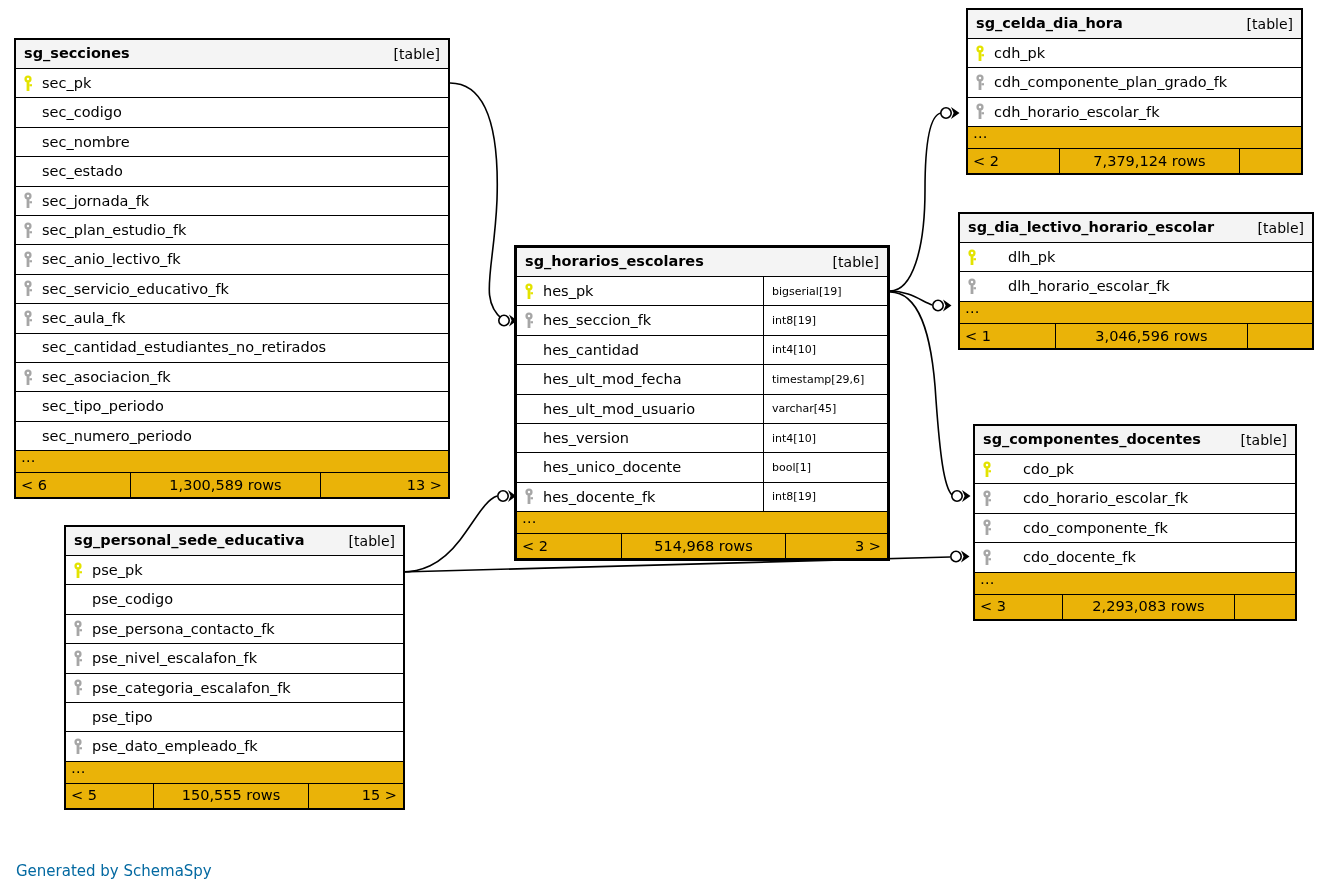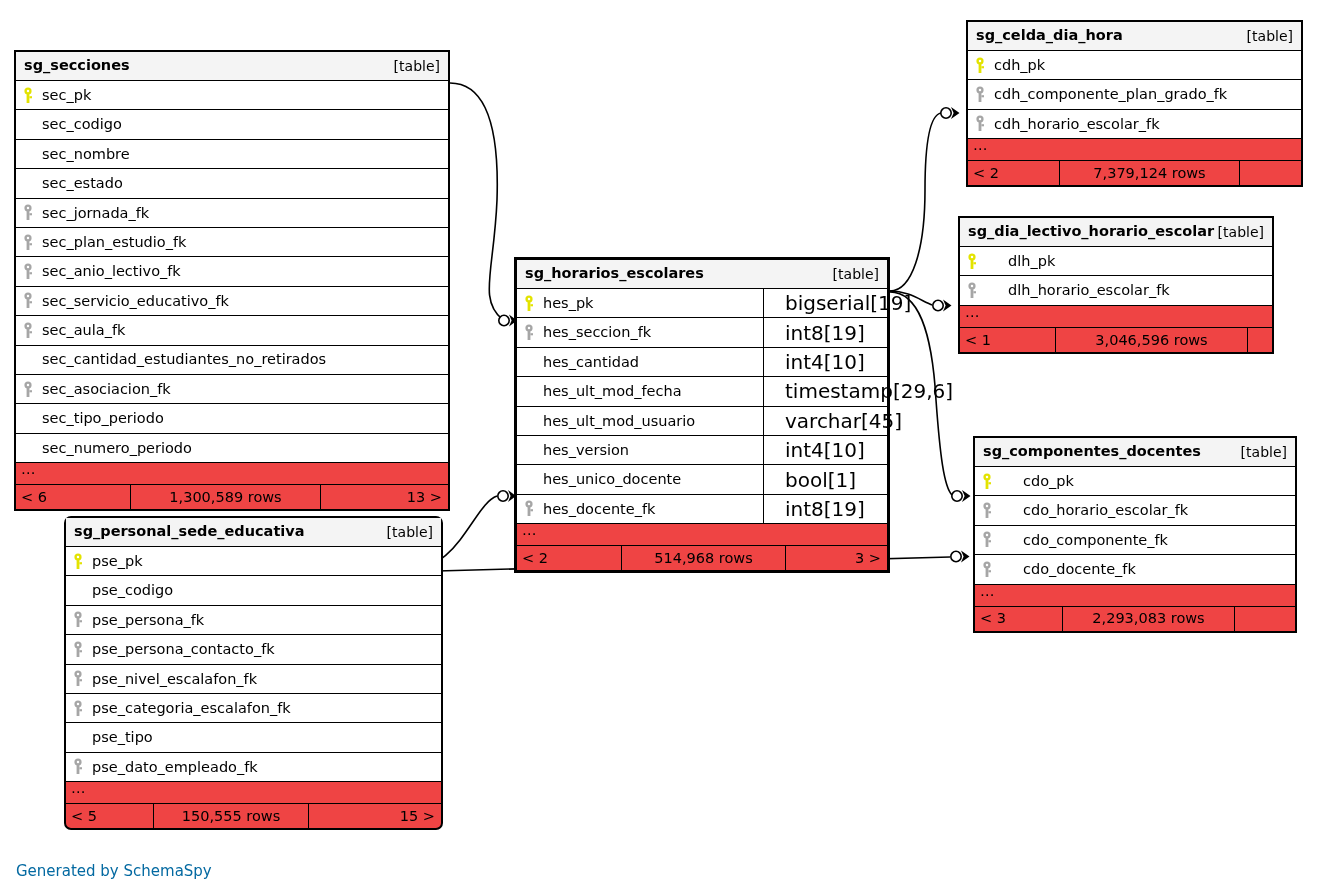--- a/index.html
+++ b/index.html
@@ -10,26 +10,25 @@
     color:#000;
   }
   #canvas{position:absolute;left:0;top:0;width:1329px;height:893px;}
 
   
   #edges{position:absolute;left:0;top:0;width:1329px;height:893px;pointer-events:none;}
 
   
   .tbl{
     position:absolute;
-    background:#ef4444;
+    background:#eab308;
     border:2.5px solid #000;
     box-sizing:border-box;
     font-size:14.5px;
     line-height:1;
-    margin-top:12px;
   }
   .tbl.center{border-width:3px;}
 
   .thead{
     display:flex;align-items:center;justify-content:space-between;
     background:#f4f4f4;
     border-bottom:1.5px solid #000;
     padding:5px 8px 6px 8px;
     box-sizing:border-box;
     height:29px;
@@ -46,26 +45,26 @@
   }
   .row:last-of-type{border-bottom:none;}
   .rowname{
     flex:1 1 auto;display:flex;align-items:center;
     padding-left:7px;min-width:0;height:100%;
     box-sizing:border-box;
   }
   .rowtype{
     flex:0 0 auto;
     border-left:1.5px solid #000;
-    padding-left:21px;
+    padding-left:8px;
     height:100%;
     display:flex;align-items:center;
     box-sizing:border-box;
     white-space:nowrap;
-    font-size:20px;
+    font-size:11px;
   }
   .collabel{white-space:nowrap;font-size:14.5px;}
   .indent .collabel{padding-left:22px;}
 
   
   .keyicon{
     flex:0 0 auto;width:16px;height:17px;margin-right:3px;
     display:inline-block;position:relative;
   }
   .keyicon.blank{visibility:hidden;}
@@ -497,21 +496,21 @@
             <span class="collabel">cdh_horario_escolar_fk</span>
           </div>
         </div>
         <div class="rowdots">…</div>
         <div class="tfoot">
           <div class="fcell f-left" style="width: 92px;">&lt; 2</div>
           <div class="fcell f-mid" style="width: 180px;">7,379,124 rows</div>
           <div class="fcell f-right" style="flex: 1 1 auto;"></div>
         </div>
       </div>
-      <div class="tbl" style="left: 958px; top: 204px; width: 316px;">
+      <div class="tbl" style="left: 958px; top: 212px; width: 356px;">
         <div class="thead">
           <span class="tname">sg_dia_lectivo_horario_escolar</span>
           <span class="ttag">[table]</span>
         </div>
         <div class="row indent">
           <div class="rowname">
             <span class="keyicon">
               <svg width="13" height="17" viewBox="0 0 13 17" aria-hidden="true">
                 <circle cx="5" cy="4" r="3.6" fill="#e3e300"></circle>
                 <circle cx="5" cy="4" r="1.25" fill="#ffffff"></circle>
@@ -599,21 +598,21 @@
             <span class="collabel">cdo_docente_fk</span>
           </div>
         </div>
         <div class="rowdots">…</div>
         <div class="tfoot">
           <div class="fcell f-left" style="width: 88px;">&lt; 3</div>
           <div class="fcell f-mid" style="width: 172px;">2,293,083 rows</div>
           <div class="fcell f-right" style="flex: 1 1 auto;"></div>
         </div>
       </div>
-      <div class="tbl" style="left: 64px; top: 504px; width: 379px; border-radius: 7px;">
+      <div class="tbl" style="left: 64px; top: 525px; width: 341px;">
         <div class="thead">
           <span class="tname">sg_personal_sede_educativa</span>
           <span class="ttag">[table]</span>
         </div>
         <div class="row">
           <div class="rowname">
             <span class="keyicon">
               <svg width="13" height="17" viewBox="0 0 13 17" aria-hidden="true">
                 <circle cx="5" cy="4" r="3.6" fill="#e3e300"></circle>
                 <circle cx="5" cy="4" r="1.25" fill="#ffffff"></circle>
@@ -628,33 +627,20 @@
           <div class="rowname">
             <span class="keyicon blank">
               <svg width="13" height="17" viewBox="0 0 13 17" aria-hidden="true">
                 <circle cx="5" cy="4" r="3.6" fill="#a6a6a6"></circle>
                 <circle cx="5" cy="4" r="1.25" fill="#ffffff"></circle>
                 <rect x="3.6" y="6.5" width="2.8" height="9.5" fill="#a6a6a6"></rect>
                 <rect x="6.4" y="9.2" width="2.6" height="2.1" fill="#a6a6a6"></rect>
               </svg>
             </span>
             <span class="collabel">pse_codigo</span>
-          </div>
-        </div>
-        <div class="row">
-          <div class="rowname">
-            <span class="keyicon">
-              <svg width="13" height="17" viewBox="0 0 13 17" aria-hidden="true">
-                <circle cx="5" cy="4" r="3.6" fill="#a6a6a6"></circle>
-                <circle cx="5" cy="4" r="1.25" fill="#ffffff"></circle>
-                <rect x="3.6" y="6.5" width="2.8" height="9.5" fill="#a6a6a6"></rect>
-                <rect x="6.4" y="9.2" width="2.6" height="2.1" fill="#a6a6a6"></rect>
-              </svg>
-            </span>
-            <span class="collabel">pse_persona_fk</span>
           </div>
         </div>
         <div class="row">
           <div class="rowname">
             <span class="keyicon">
               <svg width="13" height="17" viewBox="0 0 13 17" aria-hidden="true">
                 <circle cx="5" cy="4" r="3.6" fill="#a6a6a6"></circle>
                 <circle cx="5" cy="4" r="1.25" fill="#ffffff"></circle>
                 <rect x="3.6" y="6.5" width="2.8" height="9.5" fill="#a6a6a6"></rect>
                 <rect x="6.4" y="9.2" width="2.6" height="2.1" fill="#a6a6a6"></rect>

